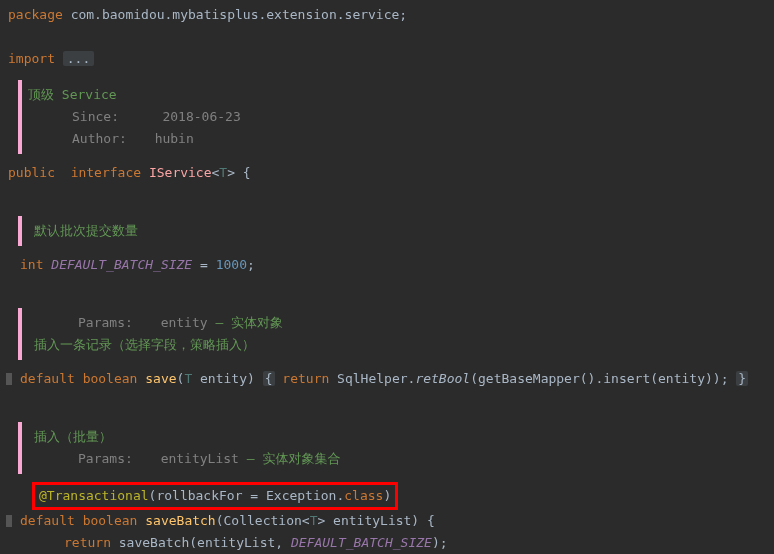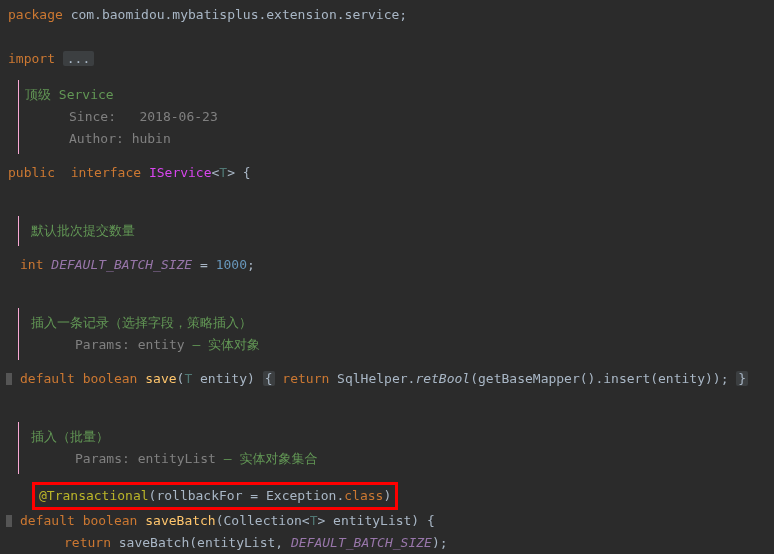--- a/index.html
+++ b/index.html
@@ -19,28 +19,28 @@
   }
   .kw { color: #cc7832; }
   .pkg { color: #a9b7c6; }
   .pill {
     background: #3c3f41;
     border-radius: 2px;
     padding: 0 4px;
     color: #a9b7c6;
   }
   .doc-block {
-    border-left: 1px solid #f9a8d4;
+    border-left: 4px solid #f9a8d4;
     margin: 10px 0 8px 10px;
     padding: 4px 0 4px 6px;
   }
   .doc { color: #629755; }
-  .doc-val { color: #808080; }
+  .doc-val { color: #808080; margin-left: 20px; }
   .doc-label { color: #808080; margin-left: 44px; }
-  .iface { color: #d946ef; }
+  .iface { color: #fca5a5; }
   .typeparam { color: #507874; }
   .num { color: #6897bb; }
   .field { font-style: italic; color: #9876aa; }
   .punc { color: #a9b7c6; }
   .brace-bg { background: #3c3f41; border-radius: 2px; padding: 0 2px; }
   .method { color: #ffc66d; }
   .italic-method { font-style: italic; color: #a9b7c6; }
   .param { color: #a9b7c6; }
   .anno { color: #bbb529; }
   .kw-class { color: #cc7832; }
@@ -85,22 +85,22 @@
 
   <div class="doc-block indent1">
     <div class="row"><span class="doc">默认批次提交数量</span></div>
   </div>
 
   <div class="row indent1"><span class="kw">int</span> <span class="field">DEFAULT_BATCH_SIZE</span><span class="punc"> = </span><span class="num">1000</span><span class="punc">;</span></div>
 
   <div class="row">&nbsp;</div>
 
   <div class="doc-block indent1">
+    <div class="row"><span class="doc-label">Params:</span> <span class="doc-val">entity</span> <span class="doc">– 实体对象</span></div>
     <div class="row"><span class="doc">插入一条记录（选择字段，策略插入）</span></div>
-    <div class="row"><span class="doc-label">Params:</span> <span class="doc-val">entity</span> <span class="doc">– 实体对象</span></div>
   </div>
 
   <div class="row indent1"><span class="gutter-mark"></span><span class="kw">default</span> <span class="kw">boolean</span> <span class="method">save</span><span class="punc">(</span><span class="typeparam">T</span><span class="param"> entity</span><span class="punc">)</span> <span class="punc brace-bg">{</span> <span class="kw">return</span><span class="param"> SqlHelper.</span><span class="italic-method">retBool</span><span class="punc">(</span><span class="param">getBaseMapper</span><span class="param">().insert(entity)); </span><span class="punc brace-bg">}</span></div>
 
   <div class="row">&nbsp;</div>
 
   <div class="doc-block indent1">
     <div class="row"><span class="doc">插入（批量）</span></div>
     <div class="row"><span class="doc-label">Params:</span> <span class="doc-val">entityList</span> <span class="doc">– 实体对象集合</span></div>
   </div>

